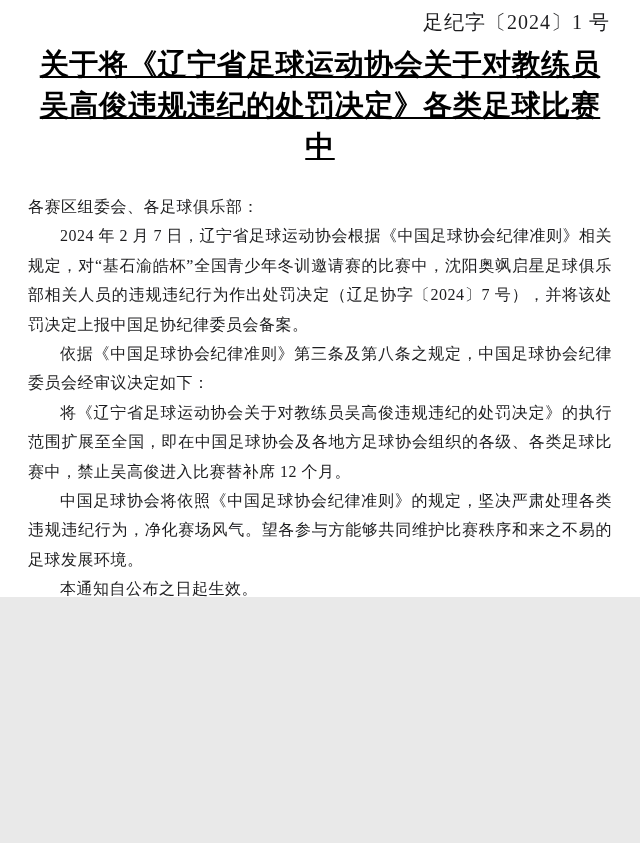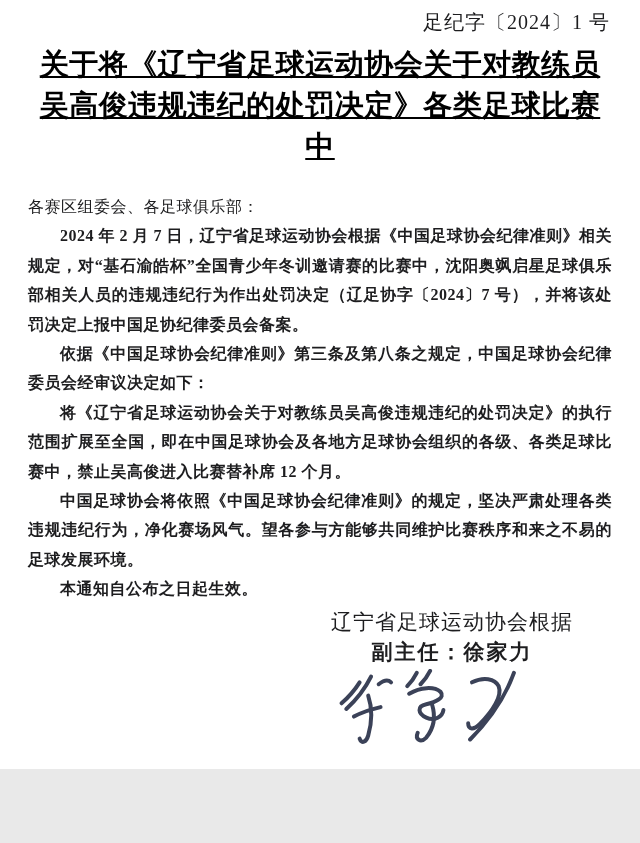--- a/index.html
+++ b/index.html
@@ -1,19 +1,19 @@
 <!DOCTYPE html>
 <html lang="zh"><head>
 <meta charset="utf-8">
 <style>
   html, body { margin: 0; padding: 0; background: #e9e9e9; }
   .page {
     position: relative;
     width: 640px;
-    height: 769px;
+    height: 597px;
     margin: 0 auto;
     box-sizing: border-box;
     padding: 10px 28px 0 28px;
     background: #ffffff;
     overflow: hidden;
     font-family: "Liberation Serif", "DejaVu Serif", serif;
     color: #1d1d1f;
   }
   .doc-number {
     font-size: 20px;
@@ -34,21 +34,21 @@
   }
   .title-line { display: block; }
   .body-text {
     margin-top: 25px;
     font-size: 16px;
     line-height: 29.4px;
     text-align: justify;
     letter-spacing: 0.5px;
   }
   .salutation { margin: 0; }
-  .para { margin: 0; text-indent: 2em; font-weight: bold; }
+  .para { margin: 0; text-indent: 2em; }
   .sign-block {
     width: 300px;
     margin: 3px 10px 0 auto;
     font-size: 21px;
     line-height: 30px;
     text-align: center;
     letter-spacing: 1px;
   }
   .org-line, .role-line, .date-line { white-space: nowrap; }
   .role-line { letter-spacing: 2px; font-weight: bold; }

